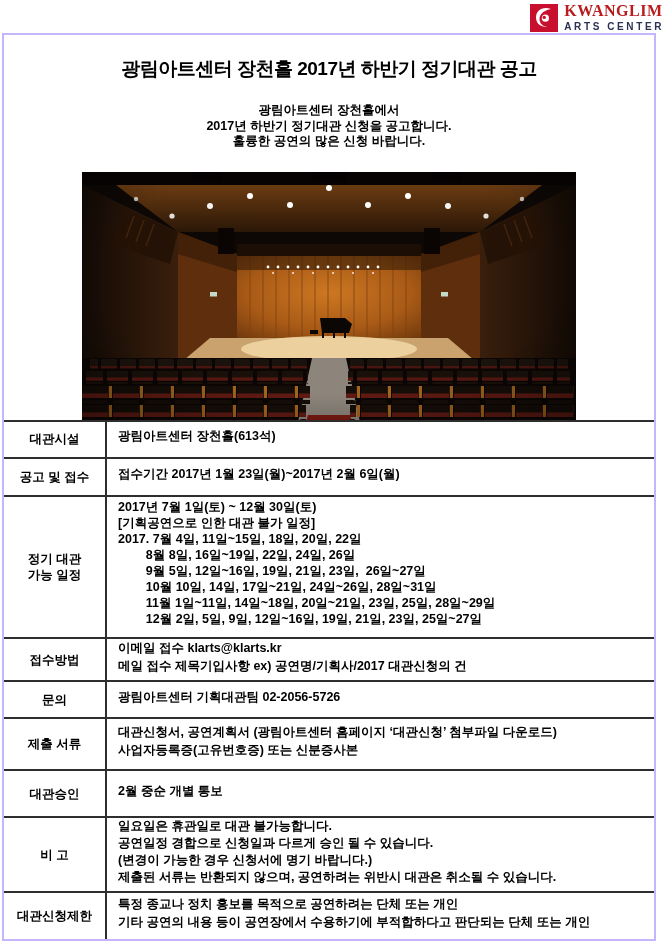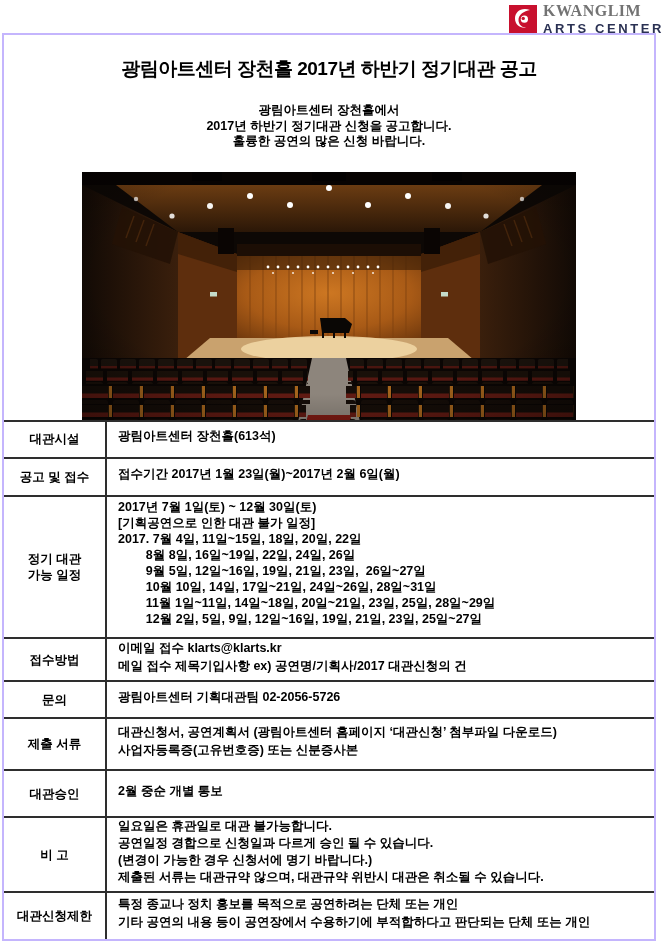--- a/index.html
+++ b/index.html
@@ -8,24 +8,24 @@
     width:670px; height:947px; position:relative; overflow:hidden;
     font-family:"Liberation Sans","DejaVu Sans",sans-serif;
     font-weight:700; color:#000;
   }
   
   .logo { position:absolute; top:3px; right:6px; display:flex; align-items:center; gap:6px; }
   .logo-mark { width:28px; height:28px; display:block; }
   .logo-text { display:flex; flex-direction:column; line-height:1; }
   .logo-name {
     font-family:"Liberation Serif","DejaVu Serif",serif;
-    font-size:16px; letter-spacing:0.5px; color:#737373; font-weight:700;
+    font-size:16px; letter-spacing:0.5px; color:#b91c1c; font-weight:700;
   }
   .logo-sub {
-    font-size:13px; letter-spacing:2.6px; color:#2a3153; margin-top:3px; font-weight:700;
+    font-size:10px; letter-spacing:2.6px; color:#2a3153; margin-top:3px; font-weight:700;
   }
   
   .doc {
     position:absolute; left:2px; top:33px; width:654px; height:908px;
     border:2px solid #c4b5fd; background:#fff; display:flex; flex-direction:column;
   }
   
   .header-cell { height:385px; text-align:center; }
   .title { font-size:19px; padding-top:21px; letter-spacing:-0.5px; }
   .subtitle { margin-top:21px; font-size:12.5px; line-height:15.5px; }
@@ -301,21 +301,21 @@
   </div>
 
   <div class="row" style="height:75px">
     <div class="lbl">
         <span>비 고</span>
       </div>
     <div class="cnt" style="line-height:17px">
       <div class="ln" style="line-height:17px">일요일은 휴관일로 대관 불가능합니다.</div>
       <div class="ln" style="line-height:17px">공연일정 경합으로 신청일과 다르게 승인 될 수 있습니다.</div>
       <div class="ln" style="line-height:17px">(변경이 가능한 경우 신청서에 명기 바랍니다.)</div>
-      <div class="ln" style="line-height:17px">제출된 서류는 대관규약 않으며, 대관규약 위반시 대관은 취소될 수 있습니다.</div>
+      <div class="ln" style="line-height:17px">제출된 서류는 반환되지 않으며, 공연하려는 위반시 대관은 취소될 수 있습니다.</div>
     </div>
   </div>
 
   <div class="row" style="flex:1">
     <div class="lbl">
         <span>대관신청제한</span>
       </div>
     <div class="cnt">
       <div class="ln">특정 종교나 정치 홍보를 목적으로 공연하려는 단체 또는 개인</div>
       <div class="ln">기타 공연의 내용 등이 공연장에서 수용하기에 부적합하다고 판단되는 단체 또는 개인</div>

